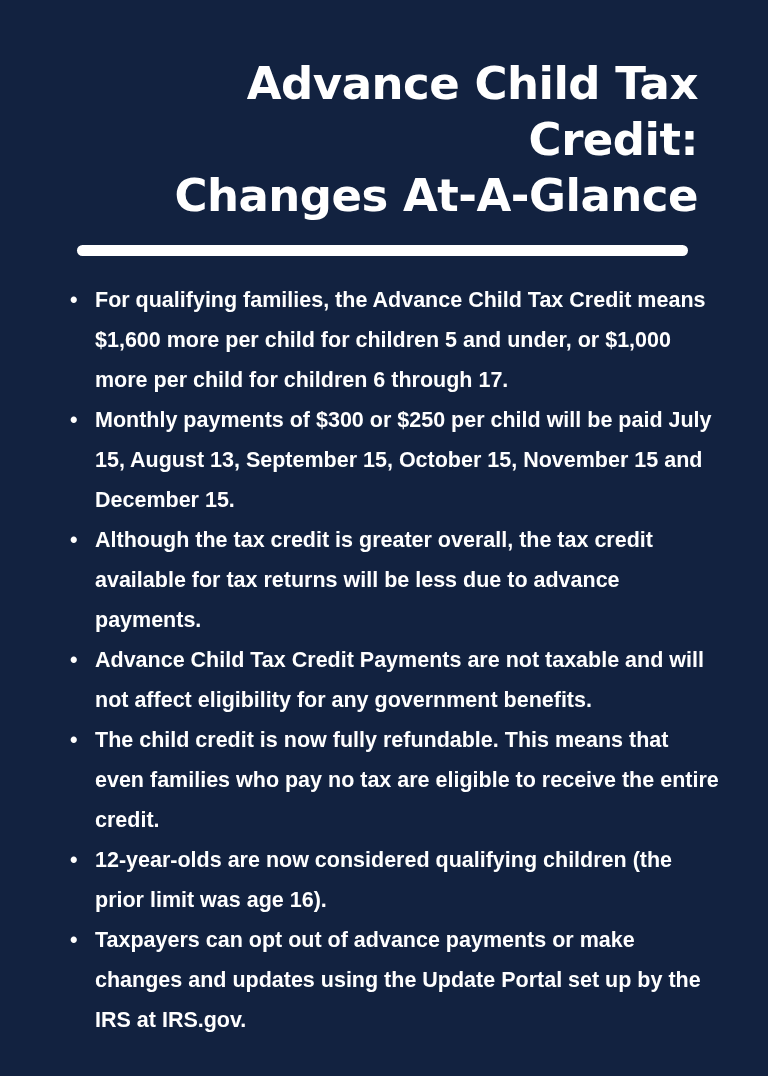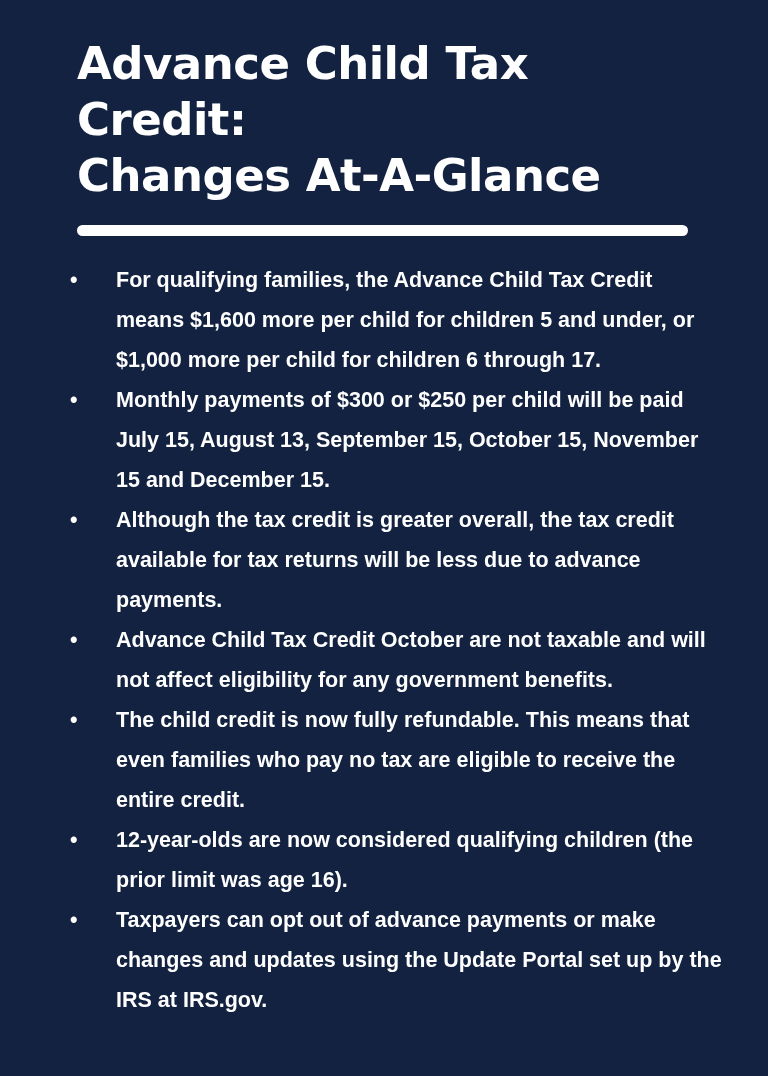--- a/index.html
+++ b/index.html
@@ -17,21 +17,22 @@
   .infographic {
     position: relative;
     width: 768px;
     height: 1076px;
     background: #122240;
     box-sizing: border-box;
   }
 
   
   .header {
-    padding: 36px 70px 0 77px;
+    padding: 56px 70px 0 77px;
+    text-align: right;
   }
   .page-title {
     margin: 0;
     color: #ffffff;
     font-family: "DejaVu Sans", "Liberation Sans", sans-serif;
     font-size: 45px;
     font-weight: bold;
     line-height: 56px;
     letter-spacing: -0.5px;
     white-space: pre-line;
@@ -65,21 +66,20 @@
     left: 0;
     top: 0;
     width: 25px;
     color: #ffffff;
     font-size: 21.5px;
     line-height: 40px;
     text-align: left;
   }
   .bullet-text {
     display: block;
-    margin-left: 21px;
   }
 </style>
 </head>
 <body>
 
 <div class="infographic">
 
   <div class="header">
     <h1 class="page-title">Advance Child Tax Credit:
 Changes At-A-Glance</h1>
@@ -94,21 +94,21 @@
     <li class="bullet-item">
       <span class="bullet-marker">•</span>
       <span class="bullet-text">Monthly payments of $300 or $250 per child will be paid July 15, August 13, September 15, October 15, November 15 and December 15.</span>
     </li>
     <li class="bullet-item">
       <span class="bullet-marker">•</span>
       <span class="bullet-text">Although the tax credit is greater overall, the tax credit available for tax returns will be less due to advance payments.</span>
     </li>
     <li class="bullet-item">
       <span class="bullet-marker">•</span>
-      <span class="bullet-text">Advance Child Tax Credit October are not taxable and will not affect eligibility for any government benefits.</span>
+      <span class="bullet-text">Advance Child Tax Credit Payments are not taxable and will not affect eligibility for any government benefits.</span>
     </li>
     <li class="bullet-item">
       <span class="bullet-marker">•</span>
       <span class="bullet-text">The child credit is now fully refundable. This means that even families who pay no tax are eligible to receive the entire credit.</span>
     </li>
     <li class="bullet-item">
       <span class="bullet-marker">•</span>
       <span class="bullet-text">12-year-olds are now considered qualifying children (the prior limit was age 16).</span>
     </li>
     <li class="bullet-item">

